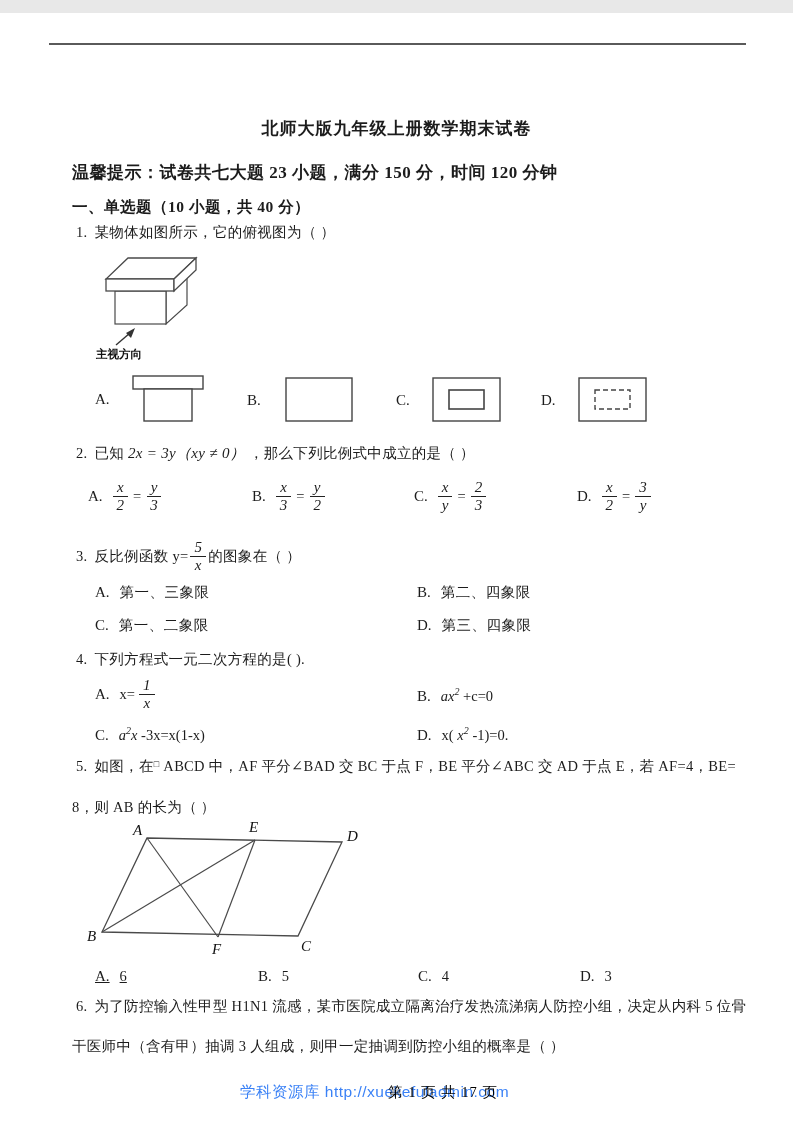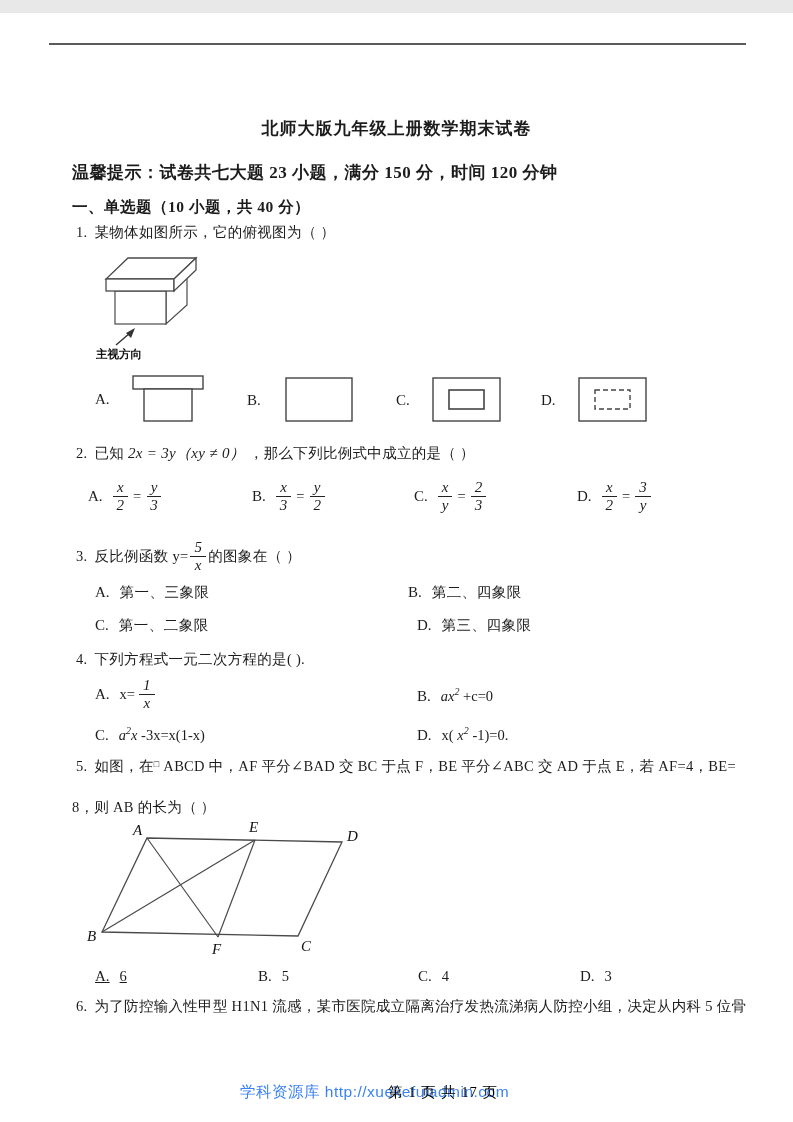--- a/index.html
+++ b/index.html
@@ -157,21 +157,21 @@
     <span class="frac" style="margin:0 2px;">
         <span class="num">5</span>
         <span class="den">x</span>
       </span>
     <span>的图象在（      ）</span>
   </div>
 
   <div class="abs" style="left:95px; top:570px;">
     <span class="optlabel">A.</span><span class="opttext">第一、三象限</span>
   </div>
-  <div class="abs" style="left:408px; top:570px;text-align:right;">
+  <div class="abs" style="left:417px; top:570px;text-align:right;">
     <span class="optlabel">B.</span><span class="opttext">第二、四象限</span>
   </div>
   <div class="abs" style="left:95px; top:603px;">
     <span class="optlabel">C.</span><span class="opttext">第一、二象限</span>
   </div>
   <div class="abs" style="left:417px; top:603px;">
     <span class="optlabel">D.</span><span class="opttext">第三、四象限</span>
   </div>
 
   <div class="abs stem" style="left:76px; top:637px;">
@@ -230,17 +230,20 @@
   <div class="abs" style="left:418px; top:955px;">
     <span class="optlabel">C.</span><span>4</span>
   </div>
   <div class="abs" style="left:580px; top:955px;">
     <span class="optlabel">D.</span><span>3</span>
   </div>
 
   <div class="abs stem" style="left:76px; top:984px;">
     <span class="qnum">6.</span><span>为了防控输入性甲型 H1N1 流感，某市医院成立隔离治疗发热流涕病人防控小组，决定从内科 5 位骨</span>
   </div>
+  <div class="abs stem" style="left:72px; top:1024px;">
+    <span>干医师中（含有甲）抽调 3 人组成，则甲一定抽调到防控小组的概率是（      ）</span>
+  </div>
 
   <div class="abs footer-watermark" style="left:240px; top:1069px;">学科资源库 http://xuekefuladmin.com</div>
   <div class="abs footer-page" style="left:388px; top:1070px;">第 1 页 共 17 页</div>
 
 </div>
 
 </body></html>

